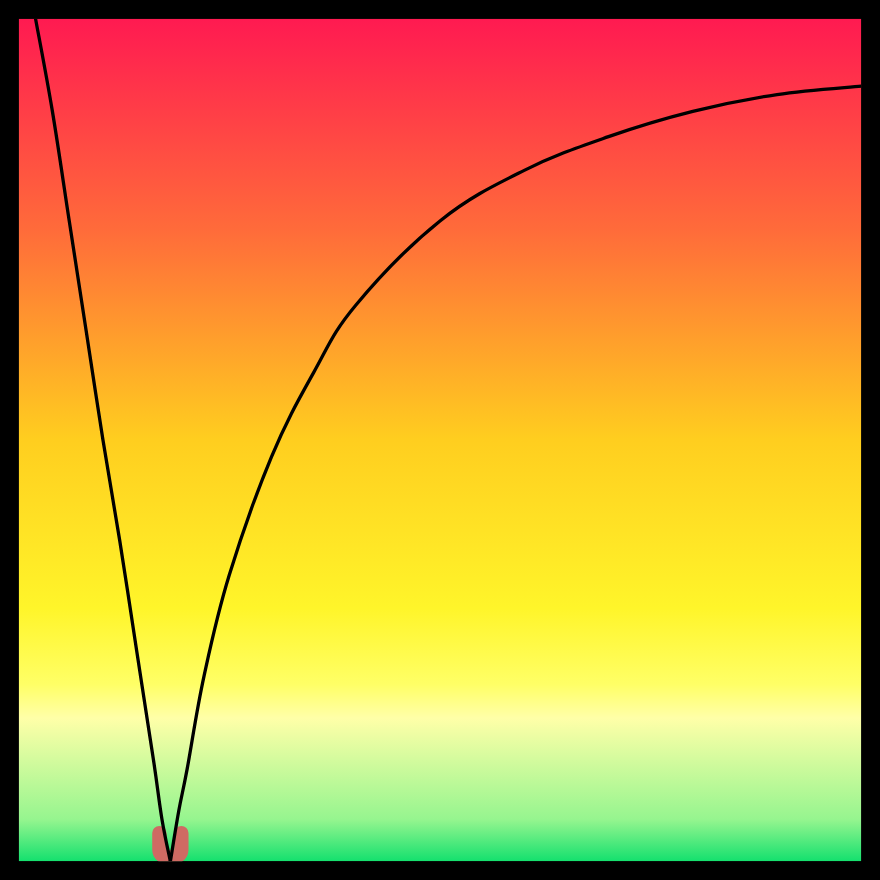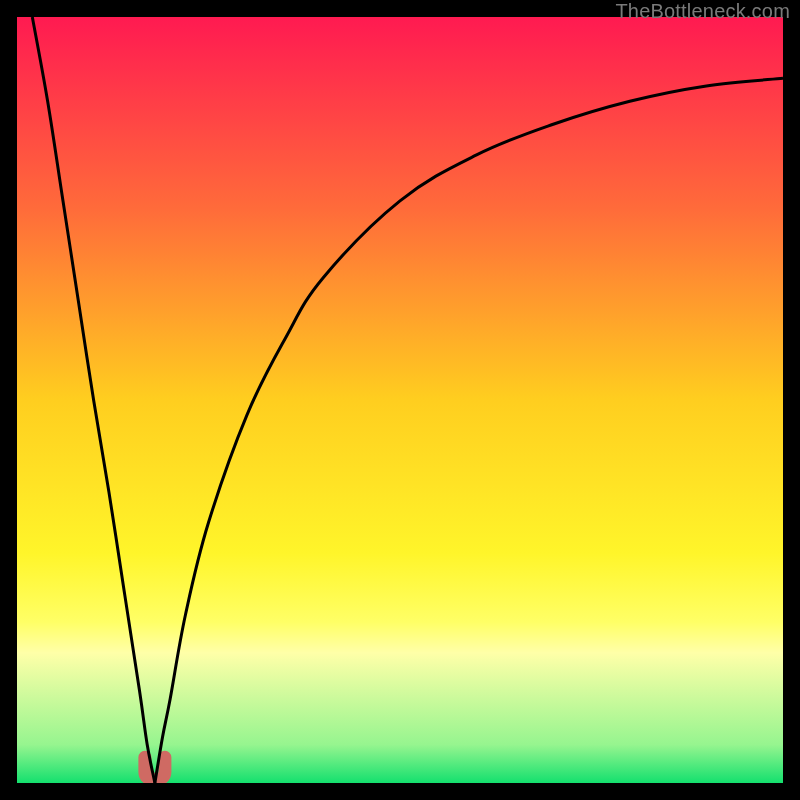--- a/index.html
+++ b/index.html
@@ -60,14 +60,13 @@
           </linearGradient>
       </defs>
       <rect x="0" y="0" width="766" height="766" fill="url(#bgGrad)"></rect>
     </svg>
     <svg class="curve-layer" viewBox="0 0 766 766" preserveAspectRatio="none">
       <path id="marker-path" d="M 127.88 740.34 L 127.88 755.34 Q 127.88 762.34 137.88 762.34 Q 147.88 762.34 147.88 755.34 L 147.88 740.34" fill="none" stroke-width="13" stroke-linecap="round" stroke-linejoin="round" stroke="#cf6a63"></path>
       <path id="left-path" d="M 15.32 0 C 18.0776 15.166799999999999, 25.1248 51.16879999999998, 30.64 84.25999999999999 C 36.1552 117.3512, 40.4448 147.99120000000002, 45.96 183.84000000000003 C 51.4752 219.68880000000004, 55.7648 247.57120000000003, 61.28 283.42 C 66.79520000000001 319.2688, 71.0848 348.53, 76.60000000000001 383 C 82.11520000000002 417.47, 86.4048 440.45000000000005, 91.92 474.92 C 97.43520000000001 509.39, 101.72480000000002 538.6512, 107.24000000000001 574.5 C 112.7552 610.3488, 118.42360000000001 646.504, 122.56 674.08 C 126.6964 701.6560000000001, 127.4624 711.1544, 130.22 727.7 C 132.9776 744.2456000000001, 136.50119999999998 759.106, 137.88 766" fill="none" stroke-width="3" stroke="#000000"></path>
       <path id="right-path" d="M 137.88 766 C 139.2588 757.7272, 142.7824 735.2067999999999, 145.54 720.04 C 148.2976 704.8732, 149.0636 703.8008, 153.20000000000002 681.74 C 157.33640000000003 659.6792, 161.626 629.1924, 168.52 597.48 C 175.41400000000002 565.7676, 180.4696 541.4088, 191.5 505.56 C 202.5304 469.7112, 216.012 431.4112, 229.79999999999998 398.32 C 243.58799999999997 365.2288, 254.31199999999995 346.5384, 268.09999999999997 321.72 C 281.888 296.90160000000003, 285.718 285.2584, 306.40000000000003 260.44 C 327.08200000000005 235.6216, 355.42400000000004 205.90080000000003, 383 183.84000000000003 C 410.57599999999996 161.77920000000003, 432.024 151.668, 459.59999999999997 137.88 C 487.17599999999993 124.09199999999998, 508.6239999999999 116.89160000000001, 536.1999999999999 107.24000000000001 C 563.776 97.58840000000001, 585.224 91.154, 612.8000000000001 84.25999999999999 C 640.3760000000001 77.36599999999999, 661.824 73.07639999999995, 689.4 68.93999999999994 C 716.976 64.80359999999993, 752.212 62.658799999999964, 766 61.27999999999997" fill="none" stroke-width="3" stroke="#000000"></path>
     </svg>
   </div>
-  <div class="watermark">TheBottleneck.com</div>
 </div>
 
 </body></html>

